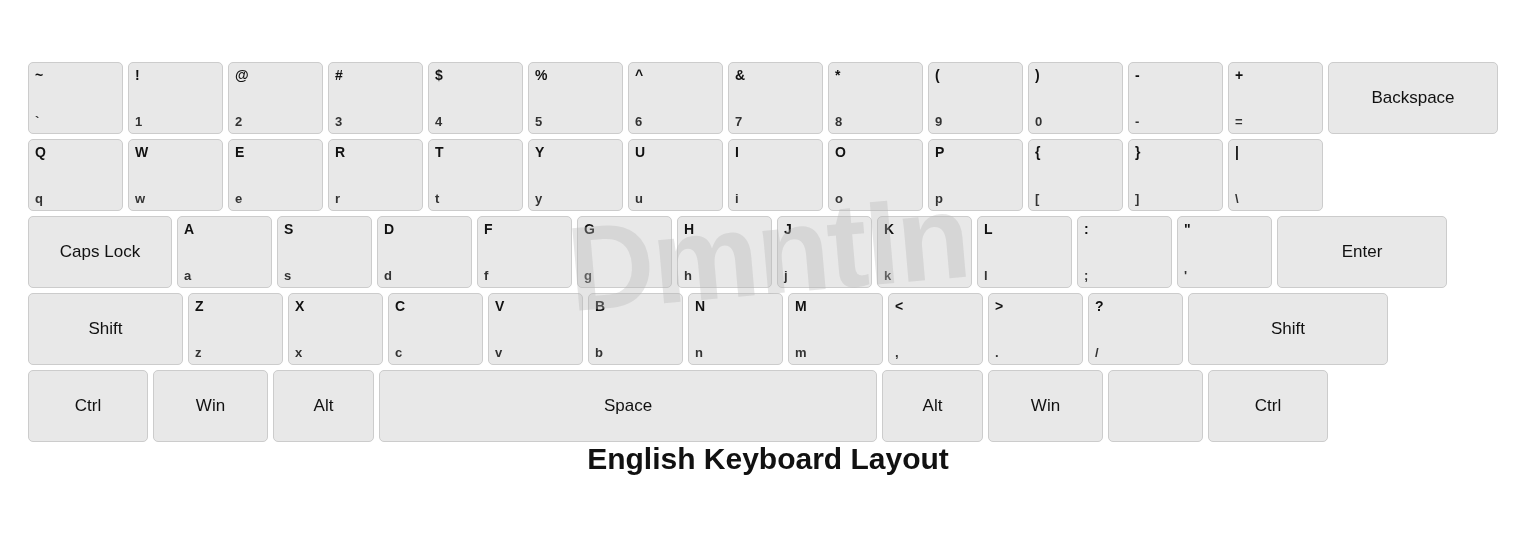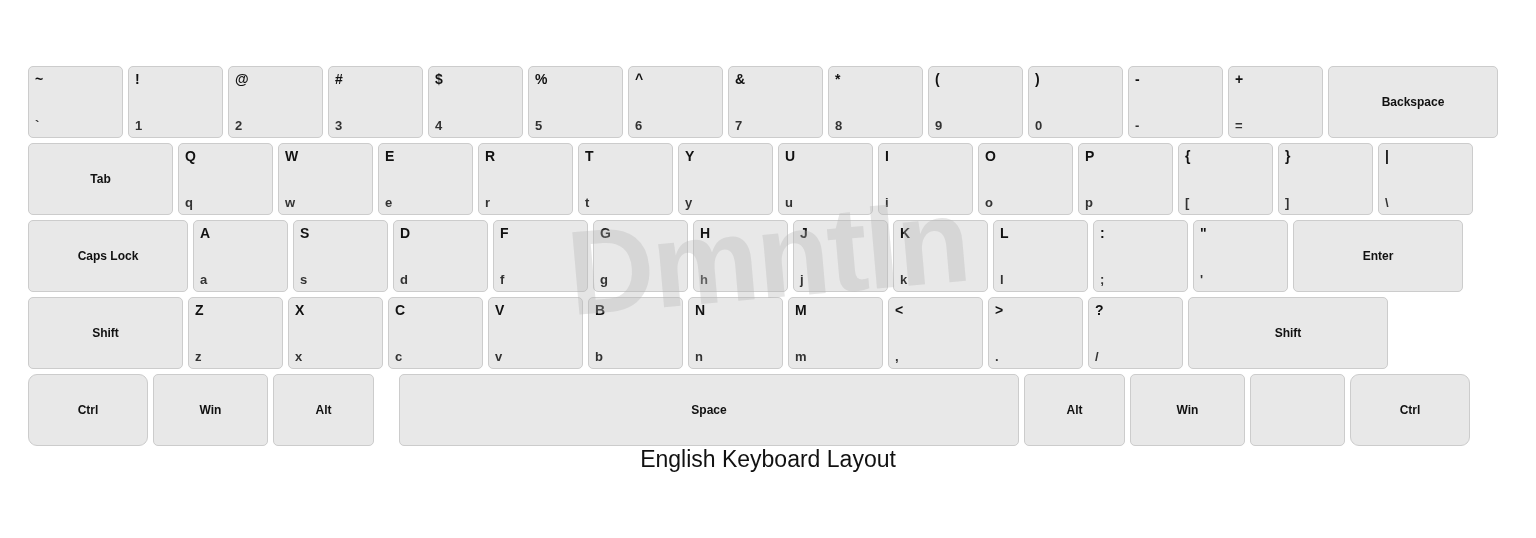--- a/index.html
+++ b/index.html
@@ -55,59 +55,59 @@
     .watermark-text {
       font-size: 120px;
       font-weight: bold;
       color: rgba(180,180,180,0.35);
       white-space: nowrap;
       transform: rotate(-5deg);
       font-family: Arial, sans-serif;
       letter-spacing: -2px;
     }
     .keyboard-title {
-      font-size: 23px;
-      font-weight: normal;
+      font-size: 30px;
+      font-weight: bold;
       text-align: center;
       color: #111;
     }
     
     .u1  { width: 95px; }
     .u15 { width: 145px; }
     .u-enter { width: 170px; }
     .u-backspace { width: 170px; }
-    .u-caps { width: 160px; }
+    .u-caps { width: 144px; }
     .u-lshift { width: 155px; }
     .u-rshift { width: 200px; }
-    .u-ctrl { width: 120px; border-radius: 9px; }
+    .u-ctrl { width: 120px; }
     .u-win  { width: 115px; justify-content: center; }
     .u-alt  { width: 101px; }
-    .u-space { width: 620px; margin-left: 20px; }
+    .u-space { width: 498px; }
     .key .pair {
       display: flex;
       flex-direction: column;
       justify-content: space-between;
       height: 100%;
     }
     .key .pair .upper {
       font-size: 14px;
       font-weight: bold;
     }
     .key .pair .lower {
       font-size: 13px;
       font-weight: bold;
       color: #333;
     }
     .center-label {
       display: flex;
       align-items: center;
       justify-content: center;
       height: 100%;
-      font-size: 12px;
-      font-weight: bold;
+      font-size: 17px;
+      font-weight: normal;
     }
   </style>
 </head>
 <body>
 
 <div style="position:relative; width:1480px;">
   <div class="keyboard" id="keyboard-container">
       <div class="keyboard-row">
         <div class="key u1">
           <div class="pair">
@@ -185,23 +185,20 @@
           <div class="pair">
             <span class="upper">+</span>
             <span class="lower">=</span>
           </div>
         </div>
         <div class="key u-backspace">
           <div class="center-label">Backspace</div>
         </div>
       </div>
       <div class="keyboard-row">
-        <div class="key u15">
-          <div class="center-label">Tab</div>
-        </div>
         <div class="key u1">
           <div class="pair">
             <span class="upper">Q</span>
             <span class="lower">q</span>
           </div>
         </div>
         <div class="key u1">
           <div class="pair">
             <span class="upper">W</span>
             <span class="lower">w</span>

